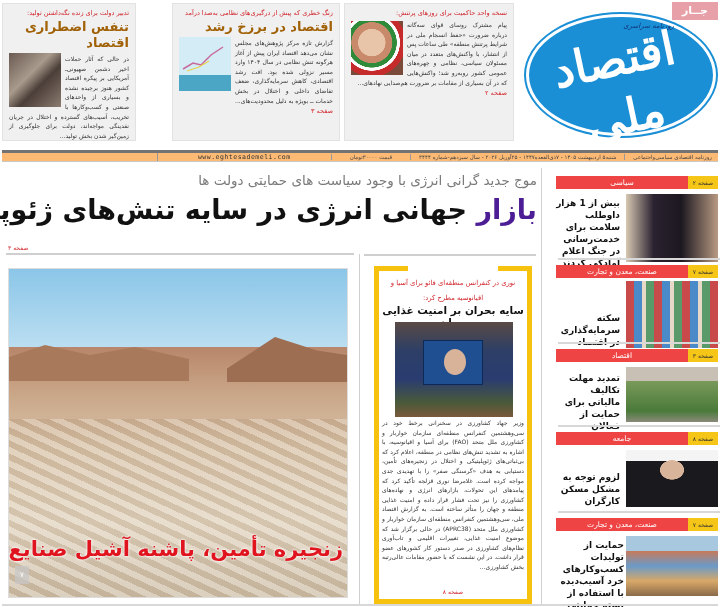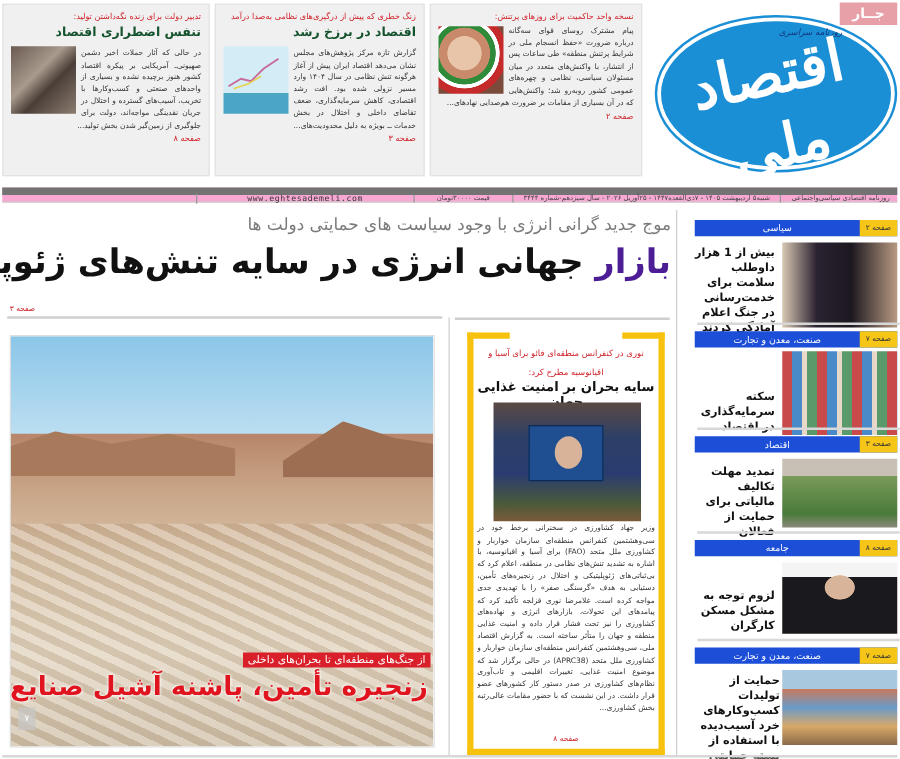--- a/index.html
+++ b/index.html
@@ -2,32 +2,32 @@
 <html><head>
 <meta charset="utf-8">
 <style>
 *{box-sizing:border-box;margin:0;padding:0}
 html,body{width:720px;height:607px;overflow:hidden;background:#fff;font-family:"DejaVu Sans",sans-serif}
 body{position:relative;direction:rtl}
 .abs{position:absolute}
 
 .teaser{position:absolute;top:3px;height:138px;background:#f0f0f0;border:1px solid #e2e2e2;padding:5px 6px;overflow:hidden}
 .t-kicker{font-size:6.5px;color:#d0242b;white-space:nowrap;overflow:hidden;margin-bottom:2px}
-.t-title{font-size:10px;font-weight:bold;color:#14532d;line-height:16px}
+.t-title{font-size:13px;font-weight:bold;color:#a16207;line-height:16px}
 .t-body{font-size:6px;color:#333;line-height:9.6px;text-align:justify;margin-top:3px}
 .t-img{float:left;width:52px;height:54px;margin:2px 4px 2px 0}
 .t-page{font-size:6.5px;color:#d0242b;margin-top:2px}
 
 .logo-wrap{position:absolute;left:522px;top:2px;width:196px;height:138px}
 .logo-oval{position:absolute;left:4px;top:12px;width:190px;height:122px;border-radius:50%;background:#1a8fd6;border:3px solid #fff;box-shadow:0 0 0 2px #1a8fd6}
 .logo-name{position:absolute;left:0;right:0;top:28px;text-align:center;color:#fff;font-family:"DejaVu Serif",serif;font-weight:bold;font-size:46px;line-height:58px;transform:rotate(-12deg)}
 .logo-sub{position:absolute;right:44px;top:20px;font-size:7px;color:#11357a;font-style:italic}
 .logo-flag{position:absolute;right:0;top:0;width:46px;height:18px;background:#e8a0a8;color:#fff;font-size:11px;font-weight:bold;text-align:center;line-height:18px}
 
-.infobar{position:absolute;left:2px;top:150px;width:716px;height:12px;background:#f9a8d4;border-top:6px solid #737373;border-bottom:1px solid #c8c8c8;font-size:5.5px;color:#444;display:flex;align-items:center}
+.infobar{position:absolute;left:2px;top:150px;width:716px;height:12px;background:#fdba74;border-top:3px solid #737373;border-bottom:1px solid #c8c8c8;font-size:5.5px;color:#444;display:flex;align-items:center}
 .infobar span{padding:0 8px;border-left:1px solid #999;white-space:nowrap}
 .infobar .url{font-family:"DejaVu Sans Mono",monospace;font-size:6.5px;color:#333;letter-spacing:.5px}
 
 .kicker{position:absolute;right:183px;top:172px;font-size:13.5px;color:#7a7a7a;white-space:nowrap}
 .headline{position:absolute;right:183px;top:194px;font-size:27px;font-weight:bold;color:#111;white-space:nowrap;letter-spacing:-0.5px}
 .headline .hl-red{color:#4c1d95}
 .hl-page{position:absolute;left:8px;top:244px;font-size:6px;color:#d0242b}
 .hrule{position:absolute;left:6px;width:348px;height:2px;background:#cfcfcf}
 
 .photo{position:absolute;left:8px;top:268px;width:340px;height:330px;overflow:hidden;border:1px solid #ddd}
@@ -44,21 +44,21 @@
 .ybox-topl{position:absolute;left:374px;top:266px;width:34px;height:5px;background:#f7c20e}
 .ybox-topr{position:absolute;left:498px;top:266px;width:34px;height:5px;background:#f7c20e}
 .yb-kicker{position:absolute;left:380px;top:276px;width:146px;text-align:center;font-size:6.8px;color:#d0242b;line-height:15px}
 .yb-title{position:absolute;left:380px;top:304px;width:146px;text-align:center;font-size:10.5px;font-weight:bold;color:#111}
 .yb-img{position:absolute;left:395px;top:322px;width:118px;height:95px;background:linear-gradient(#5a4a44 0%,#2d3f66 30%,#2a3c70 60%,#4a5a3a 85%,#7a5a3a 100%);overflow:hidden}
 .yb-screen{position:absolute;left:28px;top:18px;width:60px;height:45px;background:#1f4f90;border:1px solid #0c2a55}
 .yb-face{position:absolute;left:20px;top:8px;width:22px;height:26px;border-radius:50%;background:#d8b39a}
 .yb-body{position:absolute;left:370px;top:418px;width:166px;padding:0 12px;font-size:6px;line-height:9.6px;color:#333;text-align:justify}
 .yb-page{position:absolute;left:380px;top:588px;width:146px;text-align:center;font-size:6px;color:#d0242b}
 .sec{position:absolute;left:556px;width:162px}
-.sec-bar{height:13px;display:flex;background:#1d4ed8}
+.sec-bar{height:13px;display:flex;background:#ef4444}
 .sec-bar .pg{width:30px;background:#f5c617;color:#333;font-size:6px;text-align:center;line-height:13px}
 .sec-bar .lb{flex:1;color:#fff;font-size:7.5px;text-align:center;line-height:13px}
 .sec-item{position:relative;height:82px}
 .sec-text{position:absolute;left:0;top:6px;width:64px;font-size:9px;font-weight:bold;color:#111;line-height:12px;text-align:right}
 .sec-img{position:absolute;right:0;top:5px;width:92px;height:54px}
 .sec-sep{position:absolute;left:0;right:0;height:2px;background:#d8d8d8}
 .vsep{position:absolute;width:1px;background:#d0d0d0}
 </style>
 </head>
 <body>
@@ -83,21 +83,21 @@
   <div class="t-img" style="background:linear-gradient(#d4ecf6 0 70%,#4aa6c4 70%);position:relative">
     <svg width="52" height="38" viewBox="0 0 52 38">
         <polyline points="4,32 14,26 22,28 32,18 44,10" fill="none" stroke="#c86a9a" stroke-width="1.5"></polyline>
         <polyline points="8,34 20,30 30,24" fill="none" stroke="#e8d24a" stroke-width="1.2"></polyline>
       </svg>
   </div>
   <div class="t-body">گزارش تازه مرکز پژوهش‌های مجلس نشان می‌دهد اقتصاد ایران پیش از آغاز هرگونه تنش نظامی در سال ۱۴۰۴ وارد مسیر نزولی شده بود. افت رشد اقتصادی، کاهش سرمایه‌گذاری، ضعف تقاضای داخلی و اختلال در بخش خدمات ــ بویژه به دلیل محدودیت‌های...</div>
   <div class="t-page">صفحه ۳</div>
 </div>
 
-<div class="teaser" style="left:2px;width:166px">
+<div class="teaser" style="left:2px;width:134px">
   <div class="t-kicker">تدبیر دولت برای زنده نگه‌داشتن تولید:</div>
   <div class="t-title">تنفس اضطراری اقتصاد</div>
   <div class="t-img" style="background:linear-gradient(135deg,#6a5a52,#a89a8c 40%,#4a3e38 60%,#8c7c70)"></div>
   <div class="t-body">در حالی که آثار حملات اخیر دشمن صهیونی‌ـ آمریکایی بر پیکره اقتصاد کشور هنوز برچیده نشده و بسیاری از واحدهای صنعتی و کسب‌وکارها با تخریب، آسیب‌های گسترده و اختلال در جریان نقدینگی مواجه‌اند، دولت برای جلوگیری از زمین‌گیر شدن بخش تولید...</div>
   <div class="t-page">صفحه ۸</div>
 </div>
 
 <div class="infobar">
   <span style="border-left:1px solid #999;padding-right:6px">روزنامه اقتصادی سیاسی‌واجتماعی</span>
   <span>شنبه۵ اردیبهشت ۱۴۰۵ - ۷ذی‌القعده۱۴۴۷ - ۲۵آوریل ۲۰۲۶ - سال سیزدهم-شماره ۳۴۴۴</span>
@@ -112,21 +112,20 @@
 </div>
 <div class="hl-page">صفحه ۳</div>
 <div class="hrule" style="top:253px"></div>
 
 <div class="photo">
   <div class="sky"></div>
   <div class="mount"></div>
   <div class="mt1"></div>
   <div class="mt2"></div>
   <div class="rocks"></div>
-  <div class="photo-tag">از جنگ‌های منطقه‌ای تا بحران‌های داخلی</div>
   <div class="photo-cap">زنجیره تأمین، پاشنه آشیل صنایع معدنی</div>
   <div class="photo-num">۷</div>
 </div>
 
 <div class="vsep" style="left:359px;top:254px;height:350px"></div>
 <div class="vsep" style="left:541px;top:168px;height:436px"></div>
 <div class="hrule" style="left:364px;width:172px;top:254px;height:2px"></div>
 
 <div class="ybox"></div>
 <div class="ybox-topl"></div>

